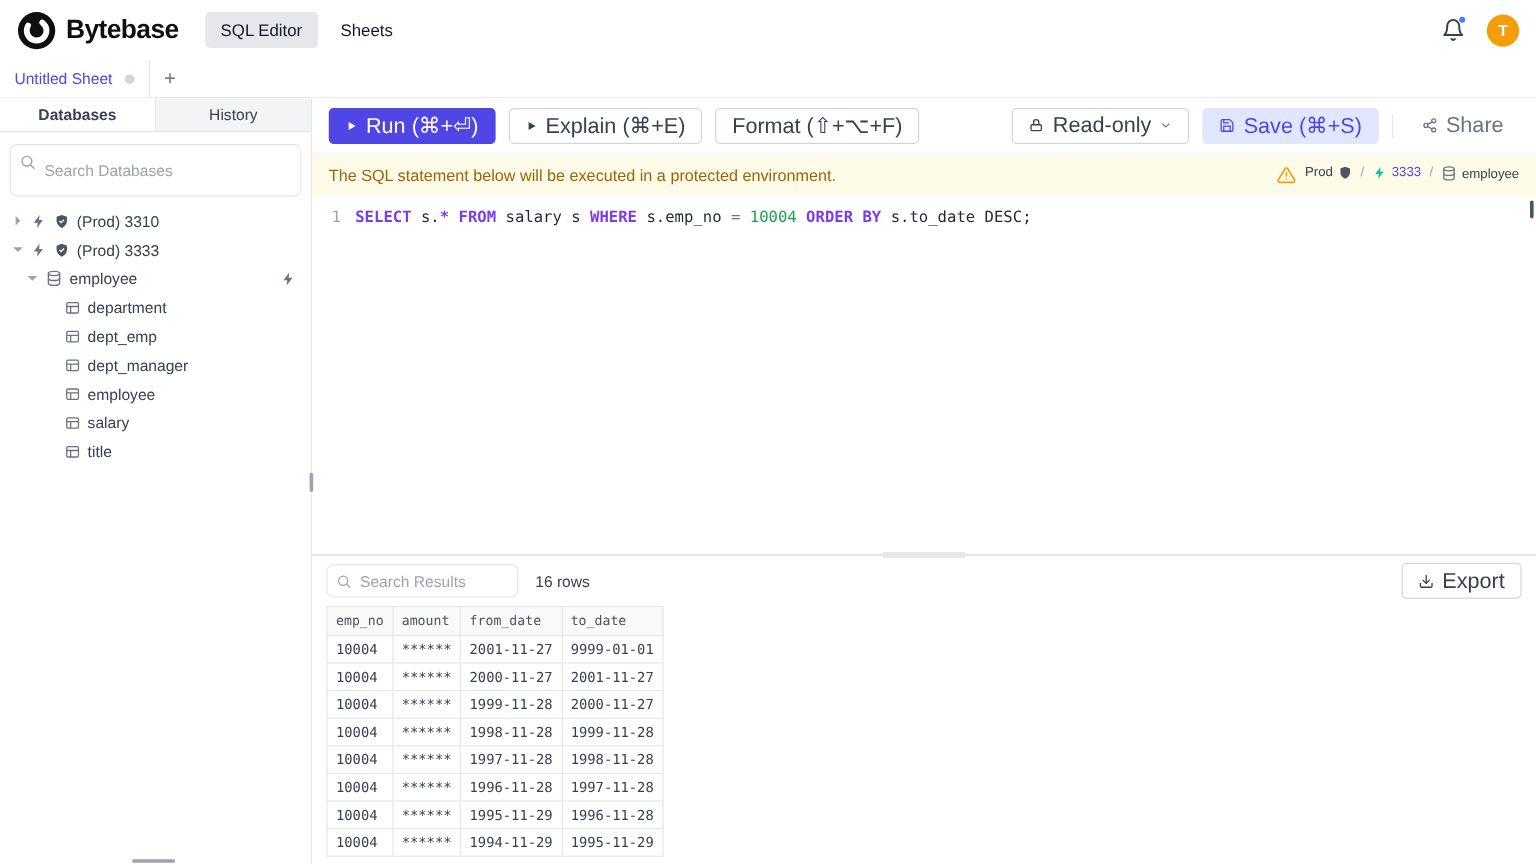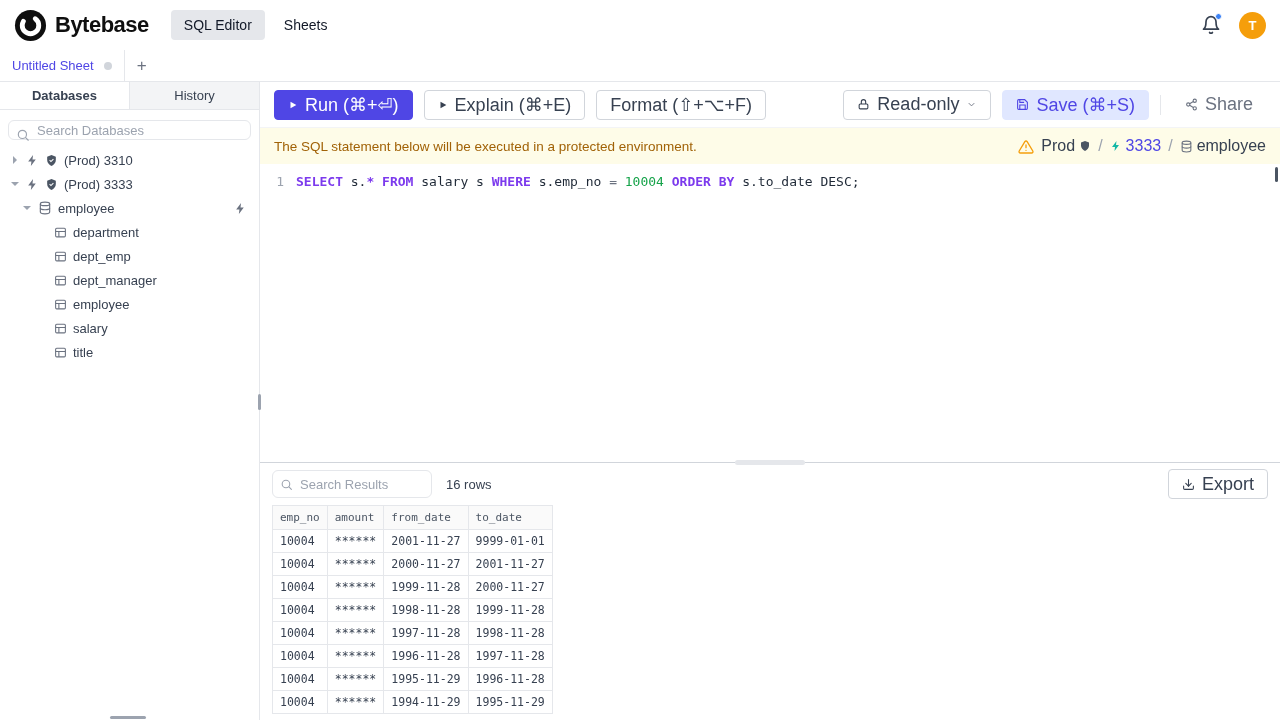--- a/index.html
+++ b/index.html
@@ -41,21 +41,21 @@
   
   .main{flex:1;display:flex;min-height:0;}
 
   
   .sidebar{width:260px;border-right:1px solid #e5e7eb;display:flex;flex-direction:column;background:#fff;position:relative;flex-shrink:0;}
   .side-tabs{display:flex;height:28px;background:#f3f4f6;border-bottom:1px solid #e5e7eb;flex-shrink:0;}
   .side-tab{flex:1;display:flex;align-items:center;justify-content:center;font-size:13px;color:#374151;cursor:pointer;}
   .side-tab.active{background:#fff;font-weight:700;border-right:1px solid #e5e7eb;}
   .side-search{margin:10px 8px 8px;position:relative;}
   .side-search svg{position:absolute;left:8px;top:8px;}
-  .side-search input{width:100%;height:20px;border:1px solid #e5e7eb;border-radius:6px;padding:0 8px 0 28px;
+  .side-search input{width:100%;height:44px;border:1px solid #e5e7eb;border-radius:6px;padding:0 8px 0 28px;
     font-size:13px;font-family:inherit;color:#7f1d1d;outline:none;}
   .side-search input::placeholder{color:#9ca3af;}
   .tree{font-size:13px;color:#374151;overflow:hidden;}
   .tree-row{display:flex;align-items:center;height:24px;gap:6px;cursor:pointer;padding-right:12px;}
   .lvl1{padding-left:10px;}
   .lvl2{padding-left:22px;}
   .lvl3{padding-left:54px;}
   .tree-spacer{flex:1;}
   .side-resize{position:absolute;right:-2px;top:312px;width:3px;height:16px;background:#9ca3af;border-radius:2px;cursor:col-resize;}
   .side-hthumb{position:absolute;left:110px;bottom:1px;width:36px;height:3px;background:#9ca3af;border-radius:2px;cursor:pointer;}
@@ -69,21 +69,21 @@
     background:#fff;font-size:18px;color:#374151;cursor:pointer;font-family:inherit;white-space:nowrap;}
   .btn-run{background:var(--primary);border-color:var(--primary);color:#fff;}
   .toolbar-right{margin-left:auto;display:flex;align-items:center;gap:11px;}
   .btn-save{background:var(--primary-light);border-color:var(--primary-light);color:var(--primary);}
   .btn-share{border:none;background:none;color:#6b7280;}
   .tb-divider{width:1px;height:20px;background:#e5e7eb;}
 
   
   .notice{height:36px;background:var(--notice-bg);display:flex;align-items:center;padding:0 14px;gap:8px;flex-shrink:0;}
   .notice-text{font-size:13.5px;color:var(--notice-text);}
-  .crumb{margin-left:auto;display:flex;align-items:flex-end;gap:7px;font-size:16px;color:#374151;}
+  .crumb{margin-left:auto;display:flex;align-items:flex-start;gap:7px;font-size:11px;color:#374151;}
   .crumb .sep{color:#9ca3af;}
   .crumb .inst{color:var(--primary);}
   .crumb-item{display:flex;align-items:center;gap:4px;cursor:pointer;}
 
   
   .editor{flex:1;position:relative;font-family:"DejaVu Sans Mono",monospace;font-size:13px;padding-top:8px;
     overflow:hidden;cursor:text;min-height:0;}
   .code-line{display:flex;line-height:20px;}
   .ln{width:36px;text-align:right;color:#9ca3af;padding-right:12px;flex-shrink:0;user-select:none;}
   .tok-keyword{color:var(--keyword);font-weight:bold;}

